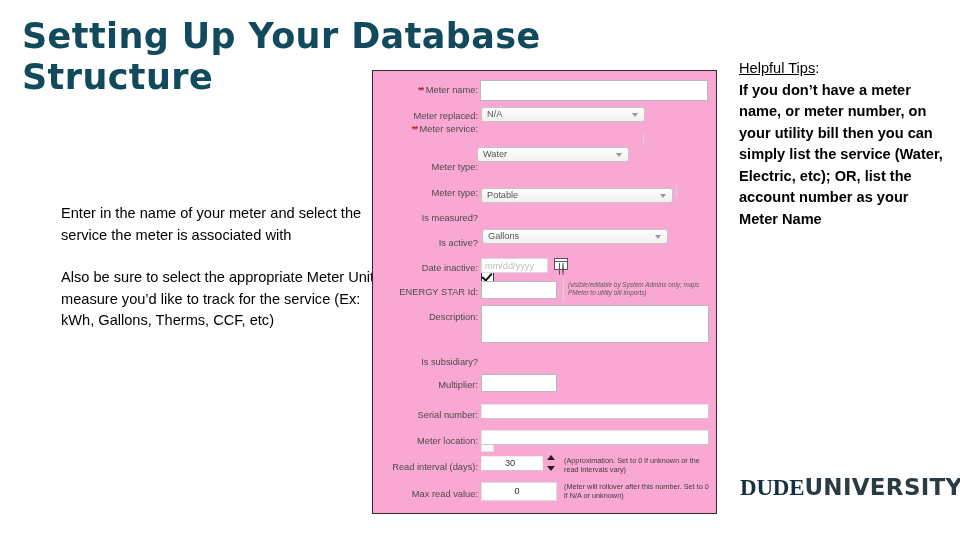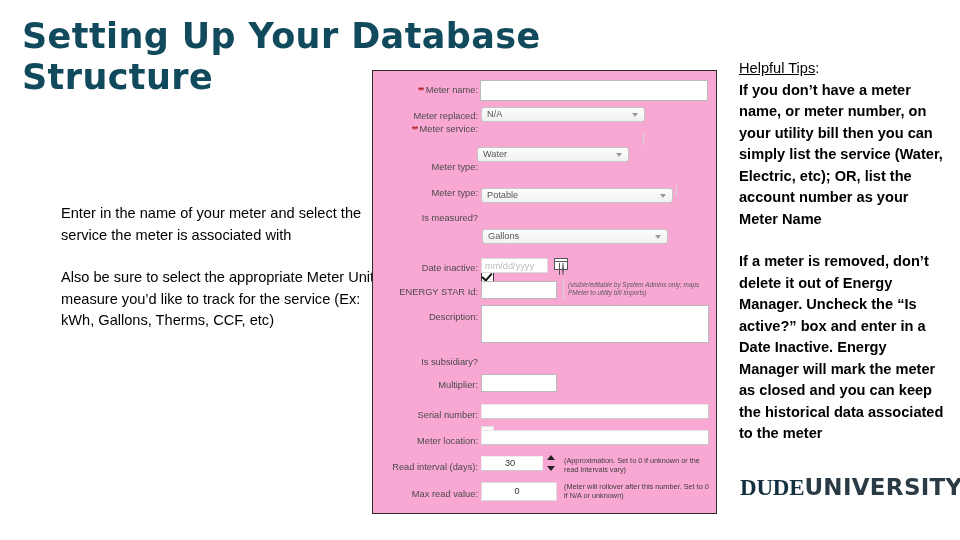--- a/index.html
+++ b/index.html
@@ -153,21 +153,20 @@
   <div class="title">Setting Up Your Database Structure</div>
 
   <div class="left-copy">
     <p>Enter in the name of your meter and select the service the meter is associated with</p>
     <p class="gap">Also be sure to select the appropriate Meter Unit of measure you’d like to track for the service (Ex: kWh, Gallons, Therms, CCF, etc)</p>
   </div>
 
   <div class="tips">
     <h2><span class="u">Helpful Tips</span><span>:</span></h2>
     <p>If you don’t have a meter name, or meter number, on your utility bill then you can simply list the service (Water, Electric, etc); OR, list the account number as your Meter Name</p>
-    <p class="gap">If a meter is removed, don’t delete it out of Energy Manager. Uncheck the “Is active?” box and enter in a Date Inactive. Energy Manager will mark the meter as closed and you can keep the historical data associated to the meter</p>
   </div>
 
   <div class="logo">
     <span class="dude">DUDE</span><span class="univ">UNIVERSITY</span><span class="flag"><span class="f1"></span></span>
   </div>
 
   <div class="form-shot">
 
     <div>
       <div class="lbl" style="top:13px;right:238px;"><span class="req">**</span> <span>Meter name:</span></div>
@@ -206,20 +205,24 @@
         <span class="arrow"></span>
       </div>
       <div class="vline" style="left:303px;top:114px;height:12px;"></div>
     </div>
 
     <div>
       <div class="lbl" style="top:141px;">Is measured?</div>
       <div class="ctl chk on" style="top:138px;left:108px;"></div>
     </div>
 
+    <div>
+      <div class="lbl" style="top:166px;">Is active?</div>
+      <div class="ctl chk on" style="top:163px;left:108px;"></div>
+    </div>
 
     <div>
       <div class="lbl" style="top:191px;">Date inactive:</div>
       <div class="ctl txtbox" style="top:187px;left:108px;width:67px;height:15px;border-color:#dadada;">
         <span class="ph" style="position:absolute;left:3px;top:2px;font-size:9.2px;">mm/dd/yyyy</span>
       </div>
       <div class="cal" style="left:181px;top:187px;"></div>
     </div>
 
     <div>

